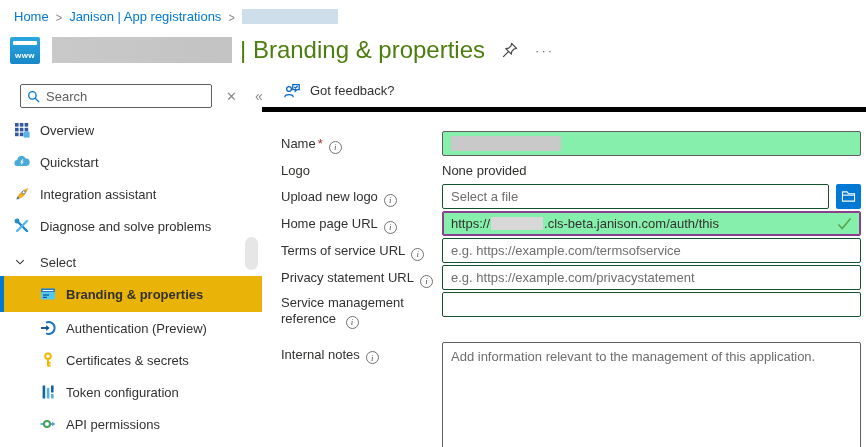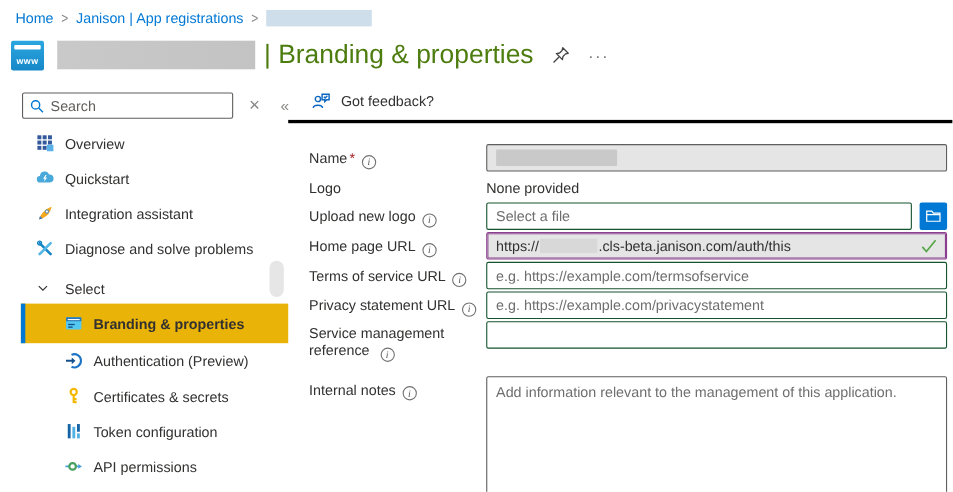--- a/index.html
+++ b/index.html
@@ -32,52 +32,52 @@
   .sidebar { position: relative; width: 262px; flex: 0 0 auto; padding-top: 10px; }
   .search-row { display: flex; align-items: center; padding-left: 20px; }
   .search-box { display: flex; align-items: center; width: 192px; height: 24px;
     border: 1px solid #605e5c; border-radius: 2px; padding: 0 6px; background: #fff; }
   .search-box input { border: none; outline: none; flex: 1; font-size: 13px; margin-left: 6px;
     font-family: inherit; color: #323130; min-width: 0; }
   .search-box input::placeholder { color: #605e5c; }
   .sb-x { margin-left: 14px; color: #8a8886; font-size: 13px; cursor: pointer; }
   .sb-collapse { margin-left: 18px; color: #8a8886; font-size: 14px; cursor: pointer; }
 
-  nav { margin-top: 6px; padding-left: 19px; }
+  nav { margin-top: 6px; }
   .nav-item, .nav-group { position: relative; display: flex; align-items: center; height: 32px;
     padding-left: 14px; cursor: pointer; font-size: 13px; }
   .nav-icon { width: 16px; height: 16px; display: inline-flex; flex: 0 0 auto; }
   .nav-label { margin-left: 10px; white-space: nowrap; }
   .nav-group { margin-top: 6px; height: 28px; }
   .chev { width: 12px; height: 12px; display: inline-flex; }
   .nav-group .nav-label { margin-left: 14px; }
   .sub { padding-left: 40px; }
   .nav-item.selected { background: #eab308; height: 36px; font-weight: bold; }
   .nav-item.selected::before { content: ""; position: absolute; left: 0; top: 0; bottom: 0;
     width: 4px; background: #0078d4; }
   .scroll-thumb { position: absolute; right: 4px; top: 163px; width: 13px; height: 33px;
     background: #e6e6e6; border-radius: 7px; }
 
   
   .main { flex: 1; min-width: 0; }
   .cmdbar { display: flex; align-items: center; height: 38px; padding-left: 21px;
-    border-bottom: 3px solid #000000; }
+    border-bottom: 5px solid #000000; }
   .feedback { display: flex; align-items: center; gap: 9px; cursor: pointer; font-size: 13px; color: #323130; }
 
   .form { padding: 19px 0 0 19px; }
   .frow { display: flex; align-items: flex-start; margin-bottom: 2px; }
   .flabel { width: 161px; flex: 0 0 auto; padding-top: 5px; font-size: 13px; line-height: 16px; }
   .fctrl { width: 419px; }
   .req { color: #a4262c; margin-left: 2px; }
   .info { display: inline-flex; align-items: center; justify-content: center; width: 13px; height: 13px;
     border: 1px solid #717171; border-radius: 50%; font-size: 9px; color: #555;
     margin-left: 6px; vertical-align: -2px; font-family: "Liberation Serif", serif; font-style: italic; }
 
   .input-box { display: flex; align-items: center; height: 25px; border: 1px solid #605e5c;
-    border-radius: 2px; background: #e5e5e5; padding: 0 8px; font-size: 13px; }
+    border-radius: 2px; background: #86efac; padding: 0 8px; font-size: 13px; }
   input.txt-input { width: 100%; height: 25px; border: 1px solid #14532d; border-radius: 2px;
     padding: 0 8px; font-size: 13px; font-family: inherit; color: #323130; outline: none; }
   input.txt-input::placeholder { color: #6e6e6e; }
   .redact-val { display: inline-block; width: 110px; height: 15px; background: #c9c9c9; border-radius: 1px; }
   .static-val { padding-top: 5px; font-size: 13px; }
 
   .upload-wrap { display: flex; align-items: stretch; }
   .upload-wrap .file-input { flex: 1; }
   .folder-btn { width: 25px; height: 25px; margin-left: 7px; background: #0078d4; border: none;
     border-radius: 2px; display: inline-flex; align-items: center; justify-content: center; cursor: pointer; flex: 0 0 auto; }

